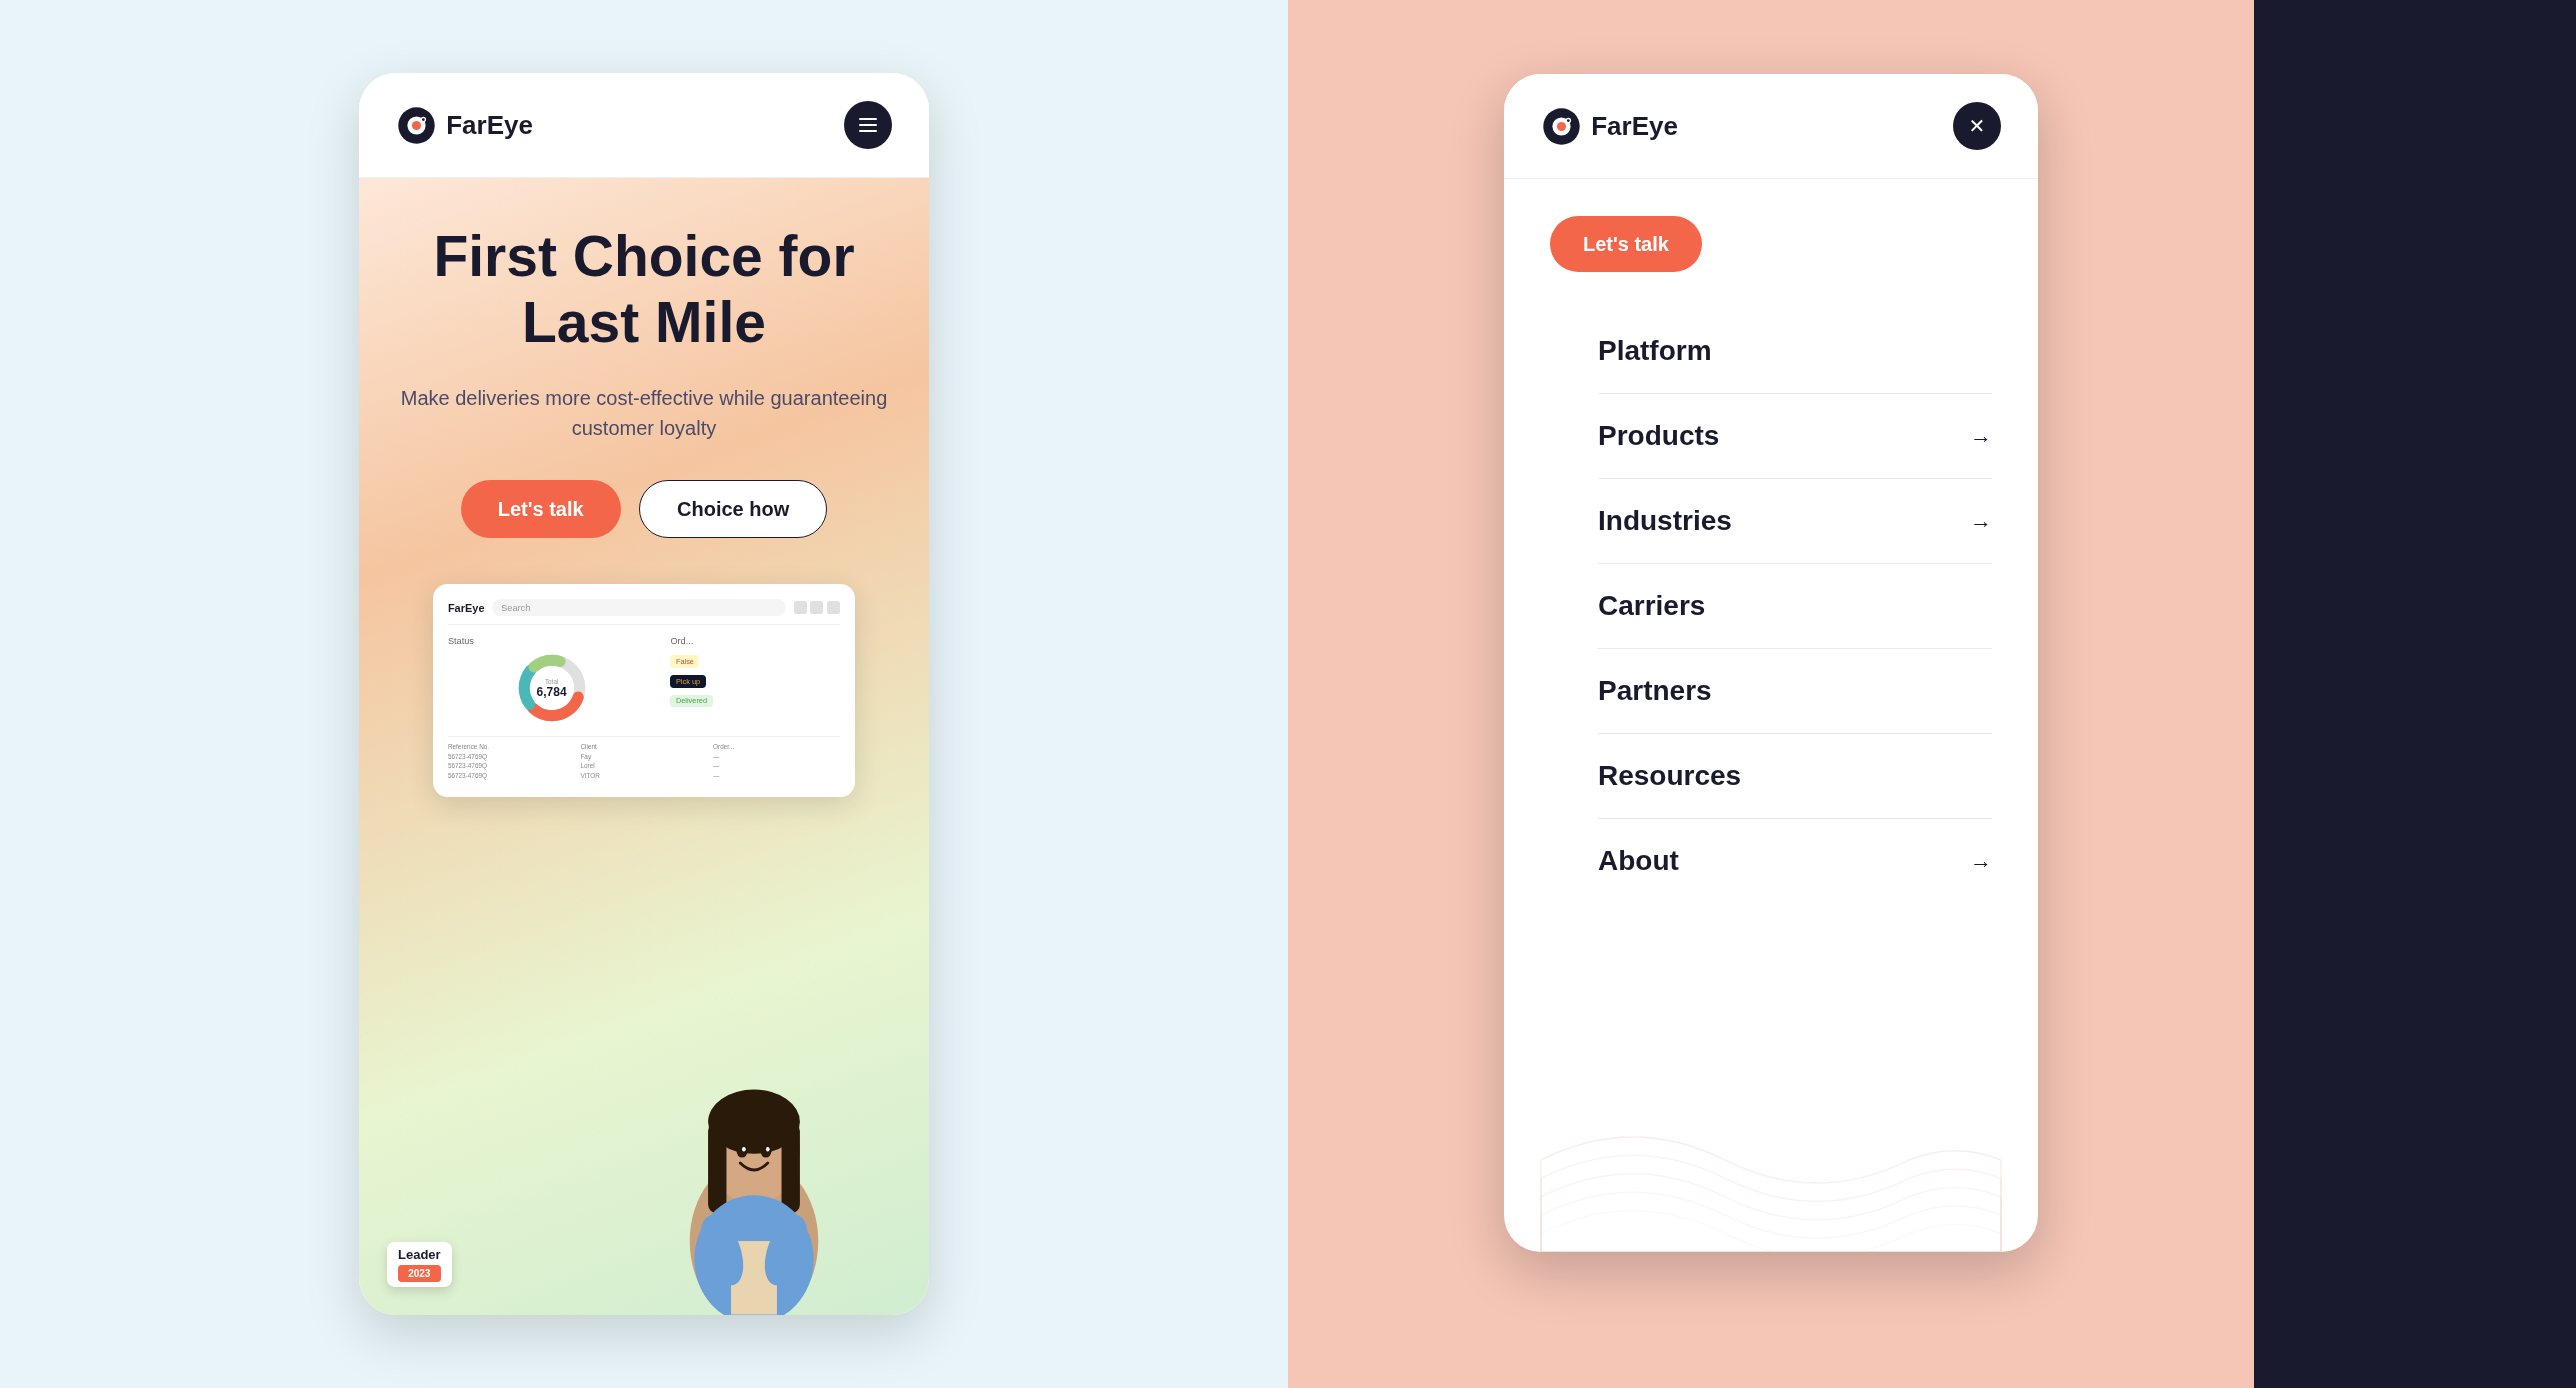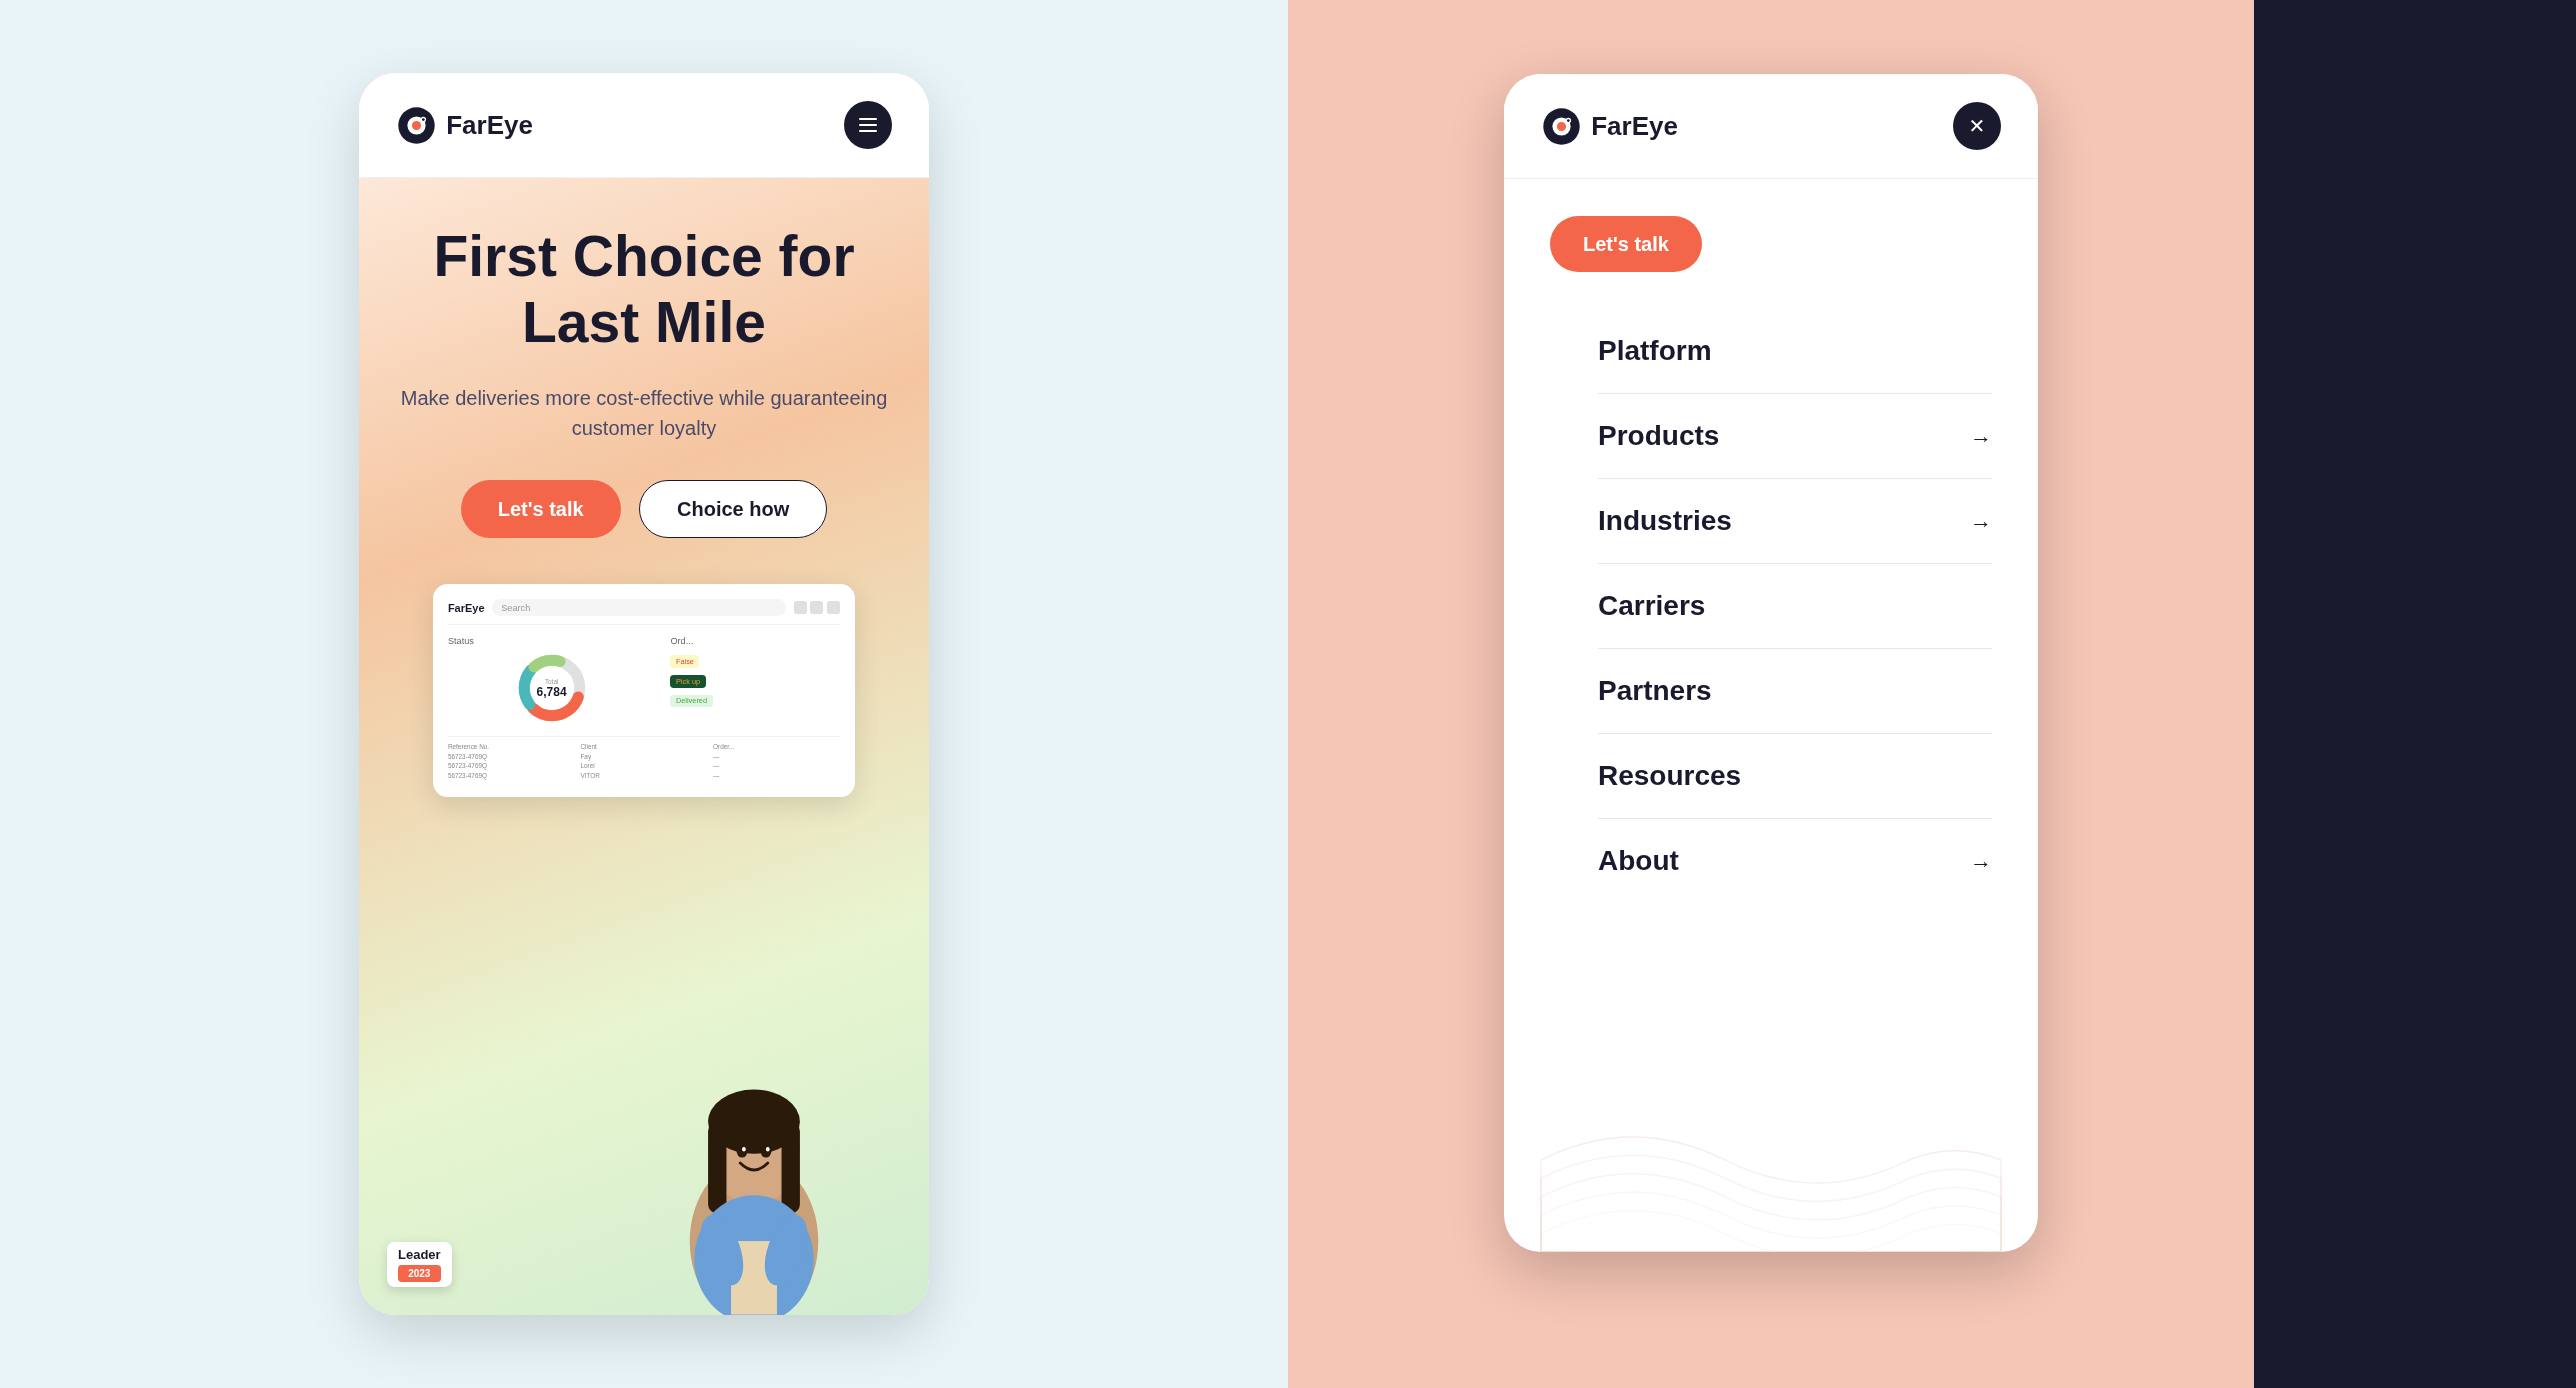--- a/index.html
+++ b/index.html
@@ -292,21 +292,21 @@
 
     .order-tag {
       display: inline-block;
       padding: 1.8px 5.5px;
       border-radius: 3.7px;
       font-size: 7.4px;
       margin-bottom: 2.8px;
     }
 
     .order-failed { background: #fef9c3; color: #d44; }
-    .order-partial { background: #14532d; color: #e94; }
+    .order-partial { background: #0f172a; color: #e94; }
     .order-delivered { background: #e0f4e0; color: #4a4; }
 
     
     .mini-table {
       margin-top: 7.4px;
       border-top: 0.9px solid #f0f0f0;
       padding-top: 5.5px;
     }
 
     .mini-table-row {

